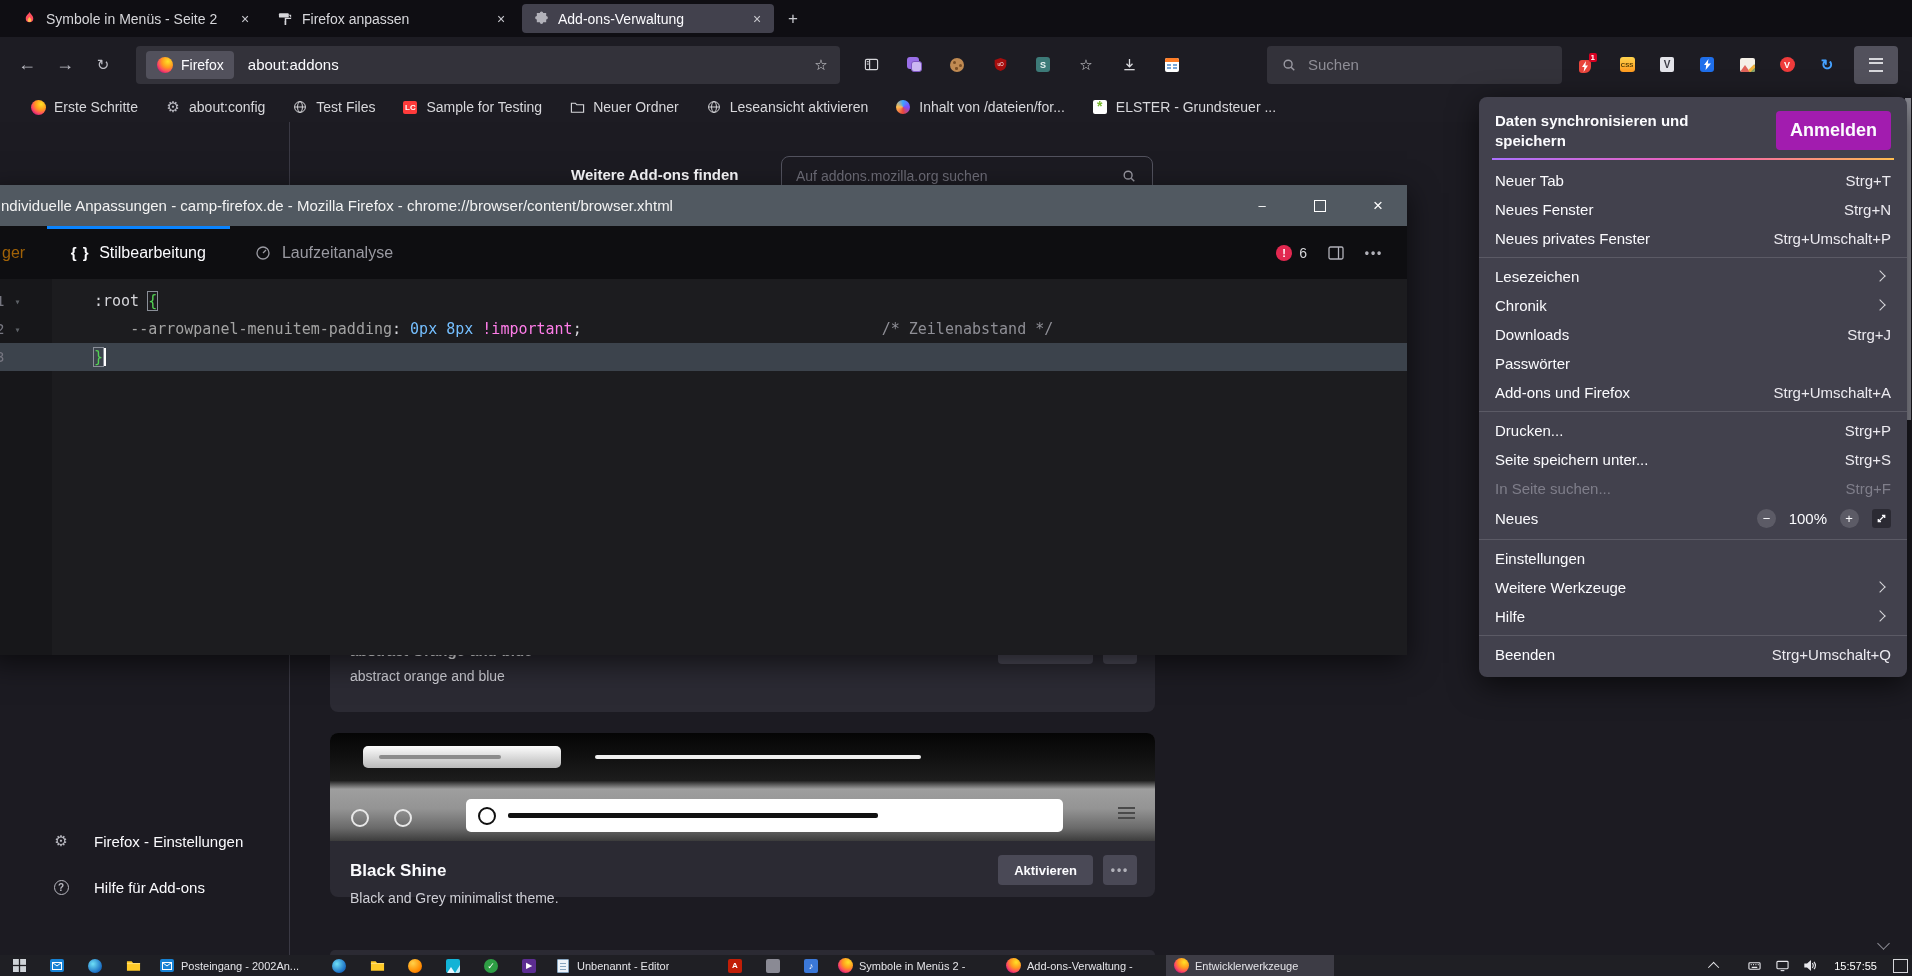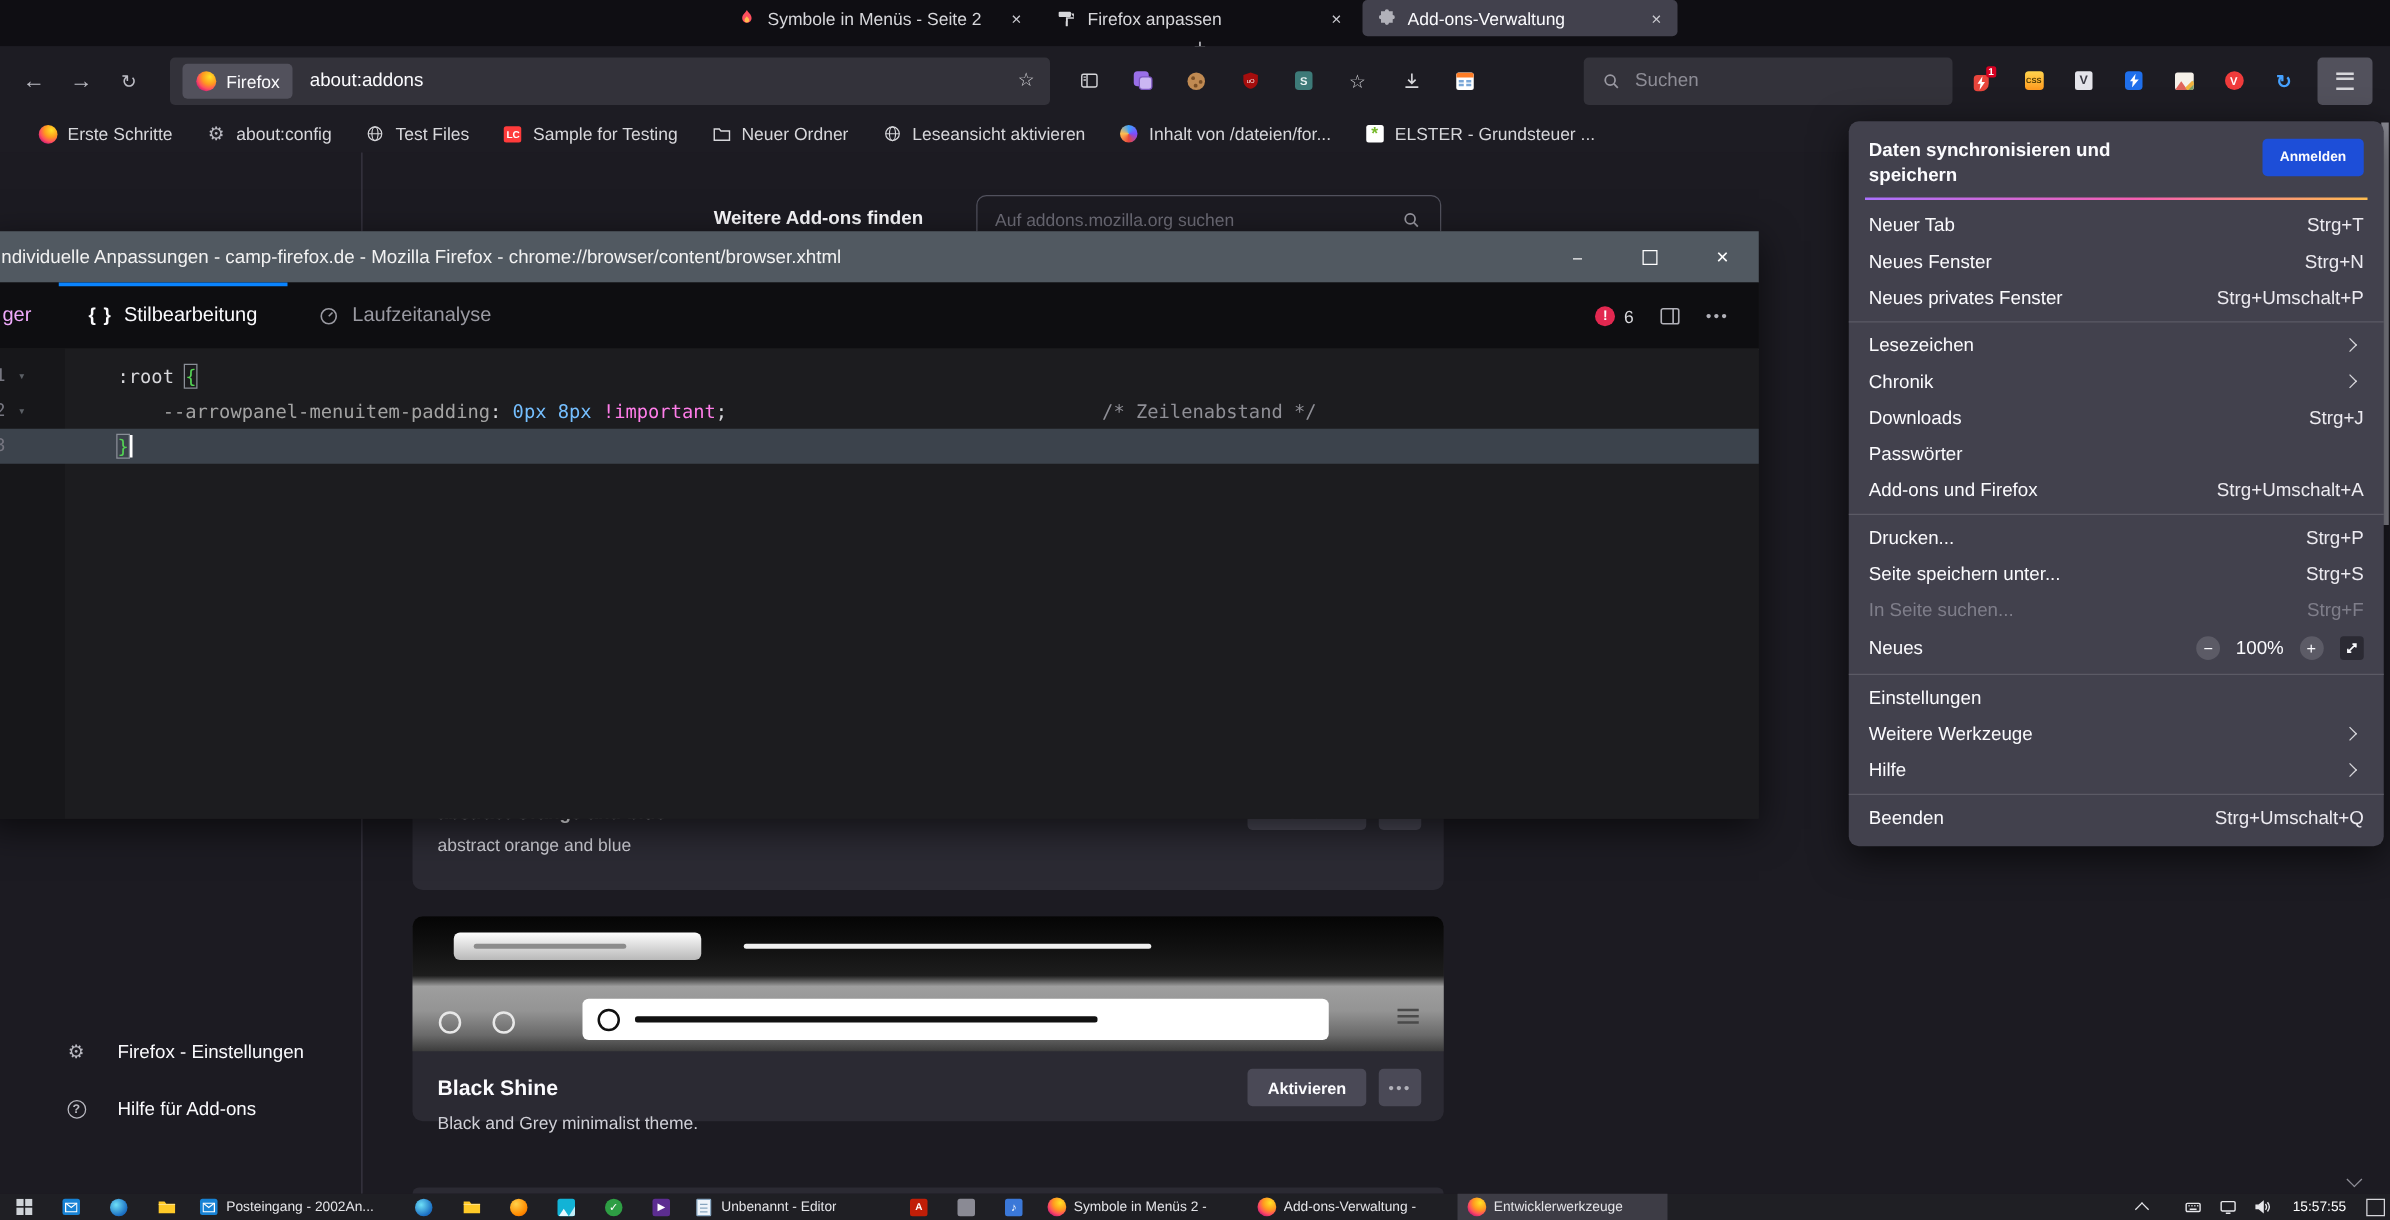--- a/index.html
+++ b/index.html
@@ -1,21 +1,21 @@
 <!DOCTYPE html>
 <html><head>
 <meta charset="utf-8">
 <style>
   html,body{margin:0;padding:0;background:#000;}
   .screen{position:relative;width:1912px;height:976px;background:#1c1b22;overflow:hidden;
           font-family:"Liberation Sans",sans-serif;color:#fbfbfe;}
   .ic{display:inline-flex;align-items:center;justify-content:center;width:18px;height:18px;flex:none;}
 
   
-  .tabbar{position:absolute;left:0;top:0;right:0;height:37px;background:#0f0e13;display:flex;align-items:center;padding-left:8px;flex-direction:column;}
+  .tabbar{position:absolute;left:0;top:0;right:0;height:37px;background:#0f0e13;display:flex;align-items:center;padding-left:8px;}
   .tab-strip{display:flex;align-items:center;height:100%;}
   .tab{width:252px;height:29px;margin:0 2px;border-radius:4px;display:flex;align-items:center;gap:8px;
        padding:0 10px;font-size:14px;color:#d7d7db;box-sizing:border-box;}
   .tab.active{background:#42414d;color:#fbfbfe;}
   .tab-title{flex:1;white-space:nowrap;overflow:hidden;}
   .tab-close{width:14px;}
   .newtab{width:34px;height:29px;display:flex;align-items:center;justify-content:center;}
 
   
   .navbar{position:absolute;left:0;top:37px;right:0;height:55px;background:#1d1c23;display:flex;align-items:center;padding:0 8px;}
@@ -76,21 +76,21 @@
 
   
   .dtwin{position:absolute;left:-12px;top:185px;width:1419px;height:470px;background:#1b1b1e;z-index:5;
          box-shadow:0 8px 28px rgba(0,0,0,.6);}
   .dt-titlebar{height:41px;background:#515961;display:flex;align-items:center;color:#f2f2f2;font-size:15px;}
   .dt-title{padding-left:13px;white-space:nowrap;overflow:hidden;}
   .dt-controls{margin-left:auto;display:flex;height:100%;}
   .dt-btn{width:58px;height:100%;display:flex;align-items:center;justify-content:center;}
   .dt-toolbar{height:53px;background:#0e0e11;border-bottom:1px solid #36363b;display:flex;align-items:center;padding-left:14px;
               color:#9a9aa2;font-size:16px;position:relative;}
-  .dt-partial{margin-right:22px;color:#f0abfc;}
+  .dt-partial{margin-right:22px;color:#a16207;}
   .dt-tab{display:flex;align-items:center;gap:10px;padding:0 24px;height:100%;position:relative;}
   .dt-tab.active{color:#fbfbfe;}
   .dt-tab.active::before{content:"";position:absolute;left:0;right:0;top:0;height:3px;background:#0a84ff;}
   .dt-right{margin-left:auto;display:flex;align-items:center;gap:20px;padding-right:24px;}
   .errwrap{display:flex;align-items:center;}
   .errnum{margin-left:6px;font-size:14px;color:#d7d7db;}
   .dt-code{position:absolute;left:0;top:94px;right:0;bottom:0;background:#1c1c1f;font-family:"DejaVu Sans Mono",monospace;
            font-size:15px;padding-top:8px;}
   .dt-code::before{content:"";position:absolute;left:0;top:0;bottom:0;width:64px;background:#17171a;}
   .code-row{position:relative;height:28px;display:flex;align-items:center;}
@@ -104,21 +104,21 @@
   .tk-important{color:#ff7de9;}
   .tk-brace{color:#54d354;outline:1px solid #8a8f98;}
   .caret{display:inline-block;width:1.5px;height:18px;background:#fff;vertical-align:middle;margin-left:1px;}
   .tk-comment{color:#8f8f96;margin-left:300px;}
 
   
   .appmenu{position:absolute;left:1479px;top:97px;width:428px;background:#42414d;border-radius:8px;padding:8px 0;
            box-shadow:0 8px 30px rgba(0,0,0,.65);z-index:9;font-size:15px;box-sizing:border-box;}
   .am-header{display:flex;padding:6px 16px 4px;gap:12px;}
   .am-htext{font-weight:bold;width:250px;line-height:1.35;}
-  .am-signin{margin-left:auto;align-self:flex-start;background:#1d4ed8;border-radius:4px;padding:9px 14px;font-size:11px;font-weight:bold;}
+  .am-signin{margin-left:auto;align-self:flex-start;background:#a21caf;border-radius:4px;padding:9px 14px;font-size:18px;font-weight:bold;}
   .am-grad{height:2px;margin:2px 13px 6px;background:linear-gradient(90deg,#ab71ff,#f55fb0 55%,#ffbd4f);}
   .menu-item{height:29px;display:flex;align-items:center;padding:0 16px;}
   .menu-item.zoom-row{height:32px;}
   .mi-short{margin-left:auto;color:#eceaf0;}
   .menu-item > .ic.chev{margin-left:auto;margin-right:2px;}
   .menu-sep{height:1px;background:#5b5a65;margin:4px 0;}
   .menu-item.disabled .mi-label,.menu-item.disabled .mi-short{color:#7f7e8a;}
   .ml-auto{margin-left:auto;}
   .zoom-val{margin:0 12px;}
   .zoom-row .ic{width:20px;height:20px;}

